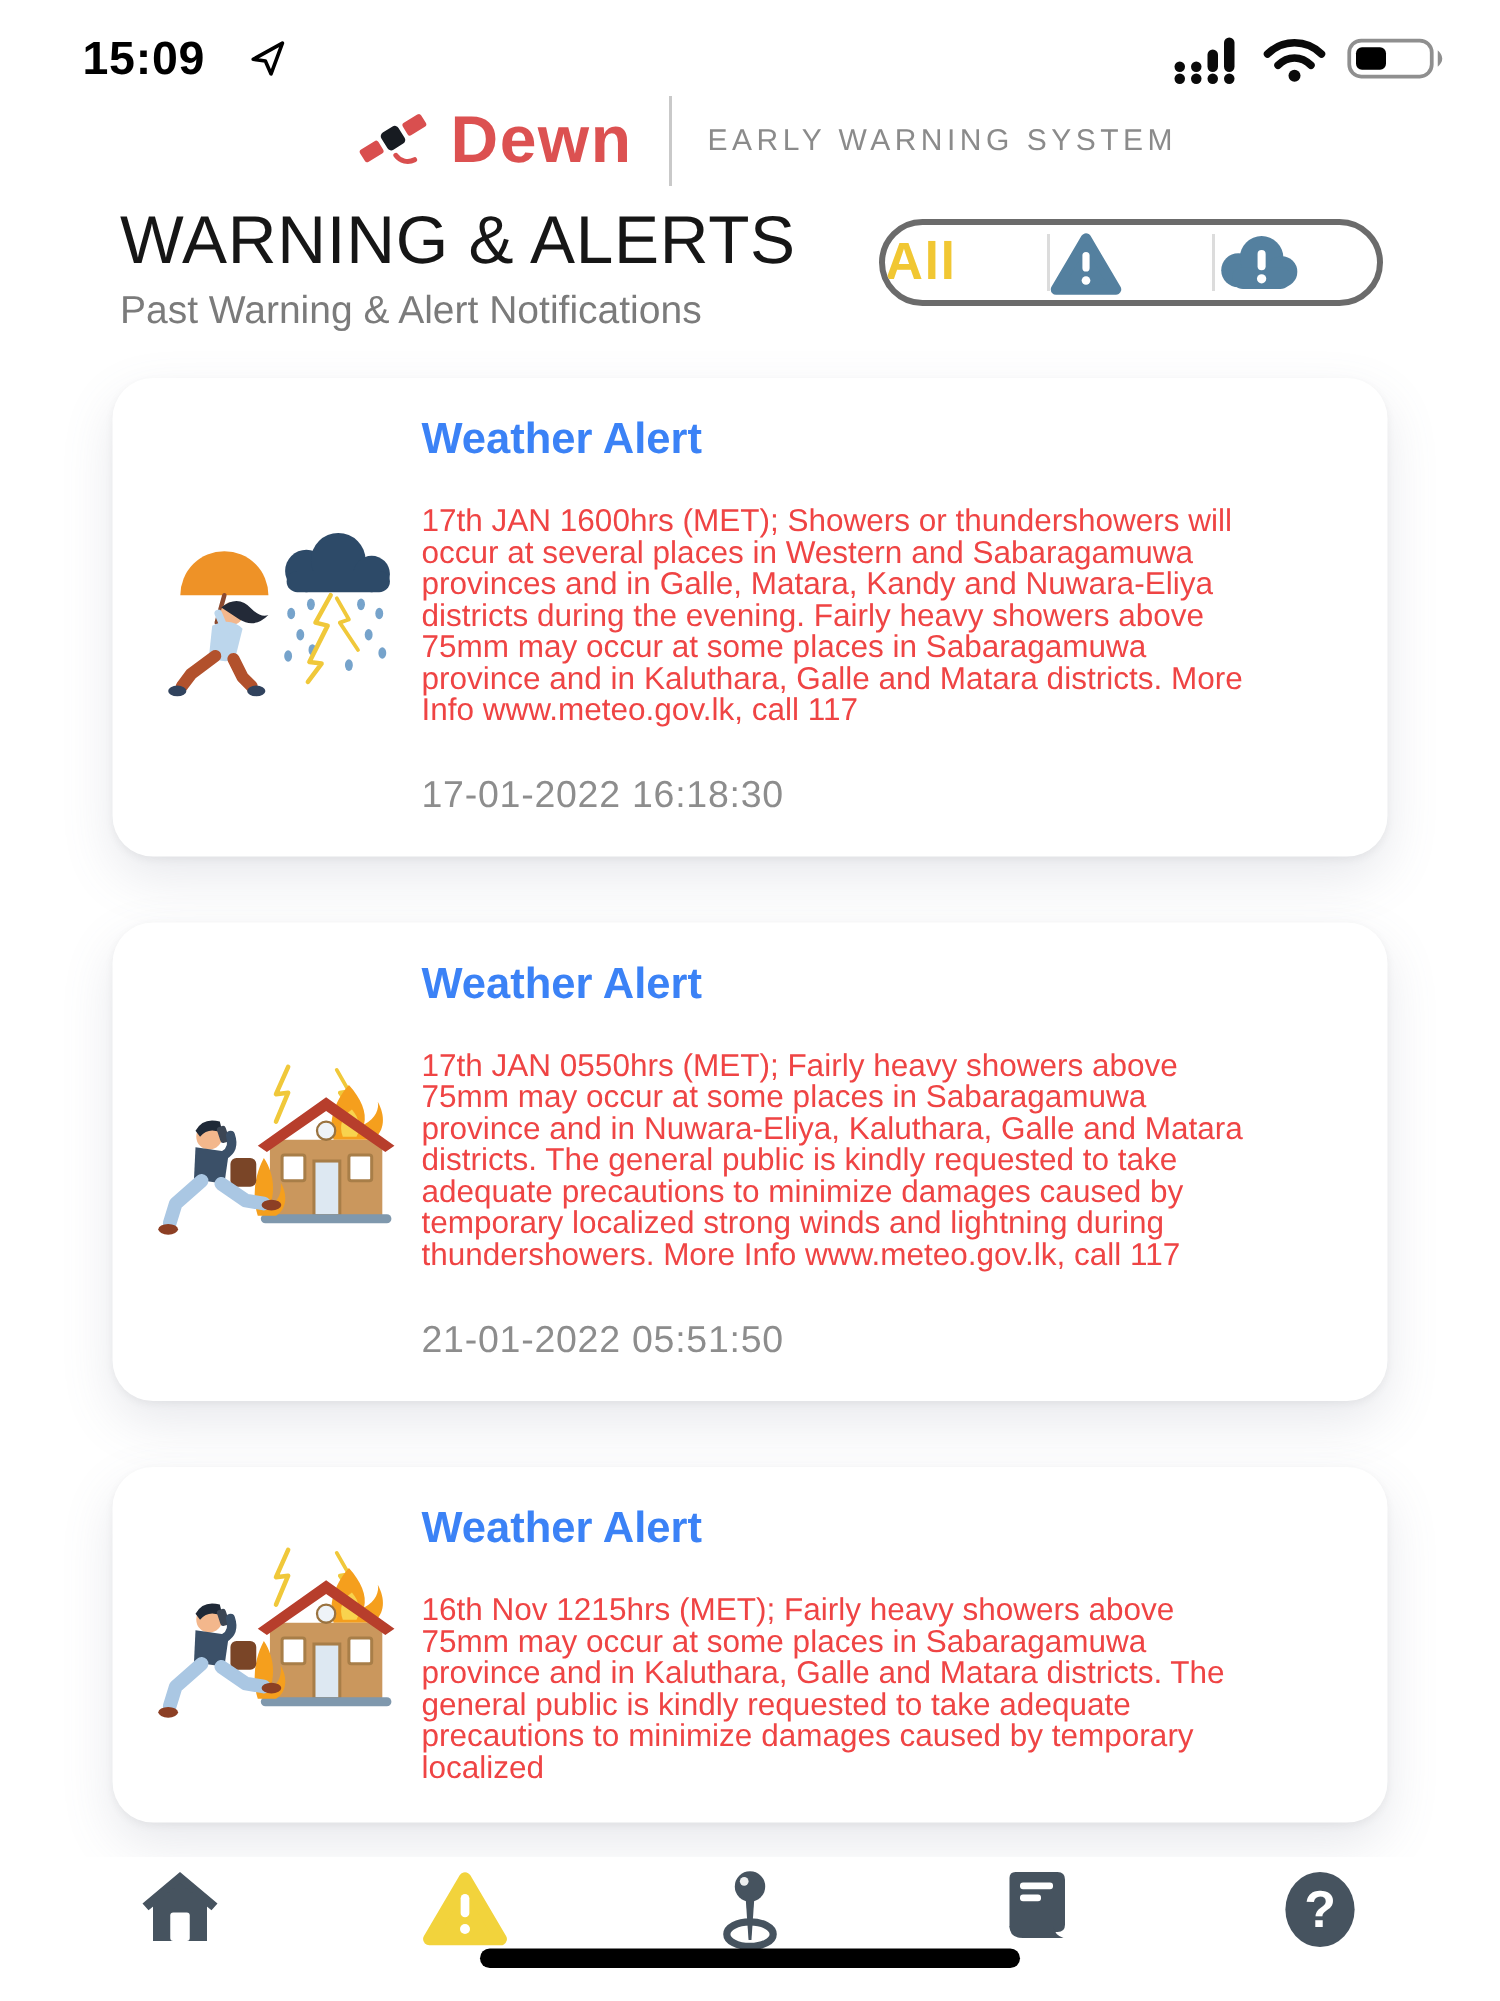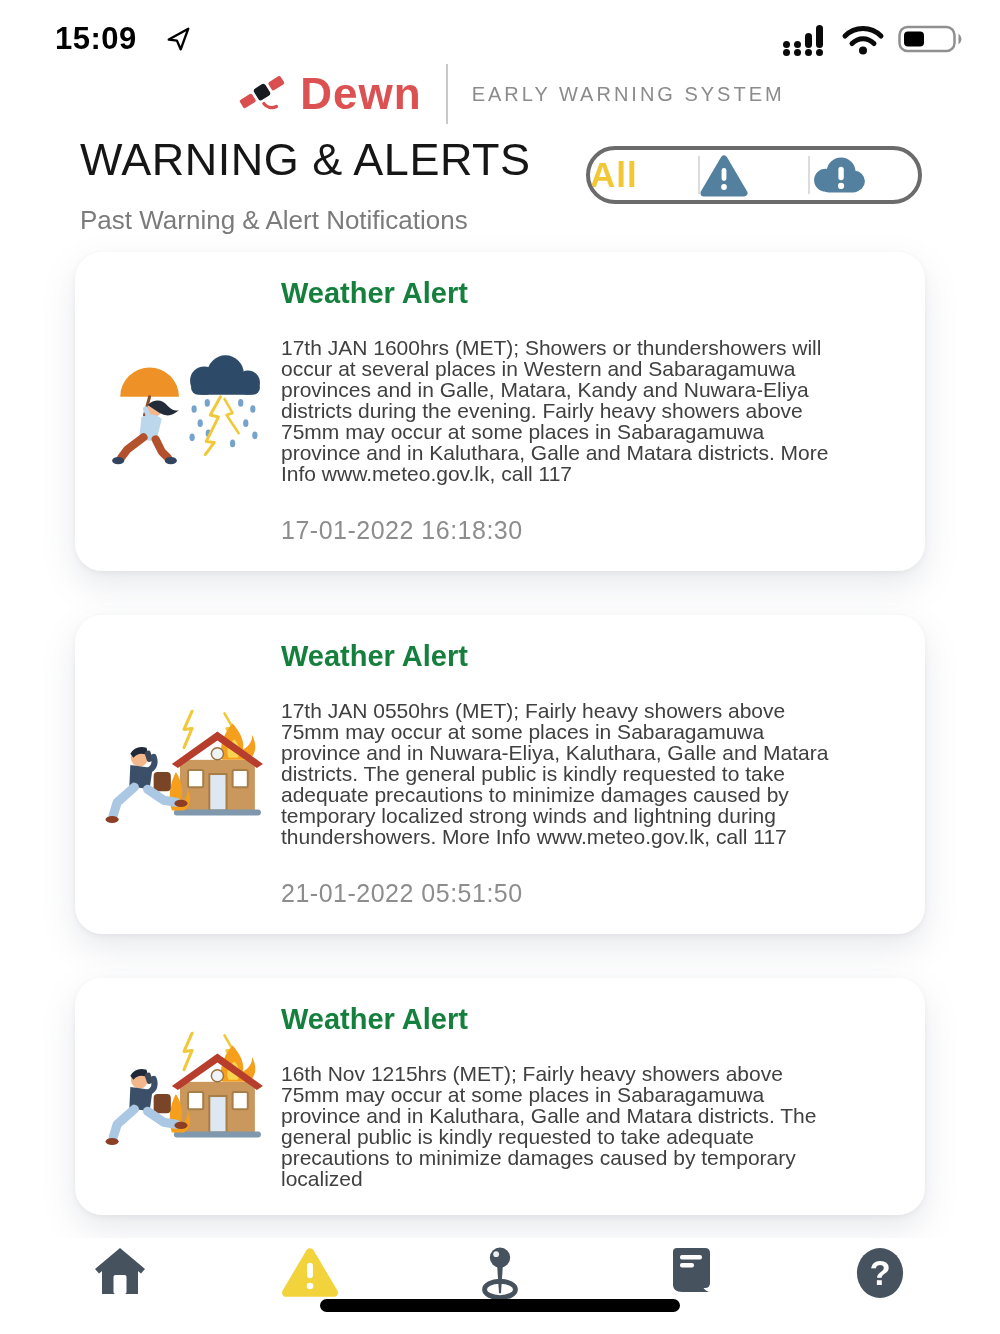--- a/index.html
+++ b/index.html
@@ -15,36 +15,36 @@
 
   
   .header { position:absolute; top:64px; left:0; right:0; display:flex; justify-content:center; align-items:center;padding-left:23px; }
   .brand-name { font-size:44px; font-weight:700; color:#dc5151; letter-spacing:1px; margin-left:14px; }
   .header-divider { width:2px; height:60px; background:#c9c9c9; margin:0 24px; }
   .brand-tagline { font-size:20px; color:#8b8b8b; letter-spacing:3px; }
 
   
   .page-head { position:absolute; top:134px; left:80px; right:78px; display:flex; justify-content:space-between; align-items:flex-start; }
   .page-title { font-size:45px; font-weight:400; color:#161616; letter-spacing:.5px; }
-  .page-subtitle { font-size:26px; color:#7b7b7b; margin-top:19px; }
+  .page-subtitle { font-size:26px; color:#7b7b7b; margin-top:5px; }
 
   
   .filter-pill { margin-top:12px; width:336px; height:58px; border:4px solid #6b6b6b; border-radius:30px; display:flex; align-items:center; background:#fff; overflow:hidden; }
   .filter-seg { flex:1; height:100%; display:flex; align-items:center; justify-content:flex-start; cursor:pointer; }
   .filter-seg-divider { width:2px; height:38px; background:#dcdcdc; }
   .filter-all-label { font-size:35px; font-weight:700; color:#f1c733; letter-spacing:1px; }
 
   
   .cards { position:absolute; top:252px; left:75px; width:850px; }
   .card { background:#fff; border-radius:27px; box-shadow:0 2px 6px rgba(0,0,0,.05), 0 14px 34px rgba(110,120,145,.16); padding:22px 26px 26px 20px; display:flex; margin-bottom:44px; }
   .card-illu { width:178px; min-width:178px; display:flex; align-items:center; justify-content:center; }
   .illu { width:162px; height:132px; }
   .card-content { flex:1; padding-left:8px; }
-  .card-title { font-size:29px; font-weight:700; color:#15803d; margin:3px 0 27px; }
-  .card-body { font-size:21px; line-height:21px; color:#404040; max-width:548px; }
+  .card-title { font-size:29px; font-weight:700; color:#3b82f6; margin:3px 0 27px; }
+  .card-body { font-size:21px; line-height:21px; color:#ef4444; max-width:548px; }
   .card-time { margin-top:32px; font-size:25px; color:#8d8d8d; letter-spacing:.5px; }
 
   
   .tab-bar { position:absolute; left:0; right:0; bottom:0; height:96px; background:#fff; z-index:10; }
   .tab-row { display:flex; justify-content:space-between; padding:8px 62px 0; }
   .tab { width:116px; display:flex; justify-content:center; align-items:flex-start; cursor:pointer; }
   .home-indicator { position:absolute; left:50%; transform:translateX(-50%); bottom:22px; width:360px; height:13px; border-radius:7px; background:#000; }
 </style>
 </head>
 <body>

